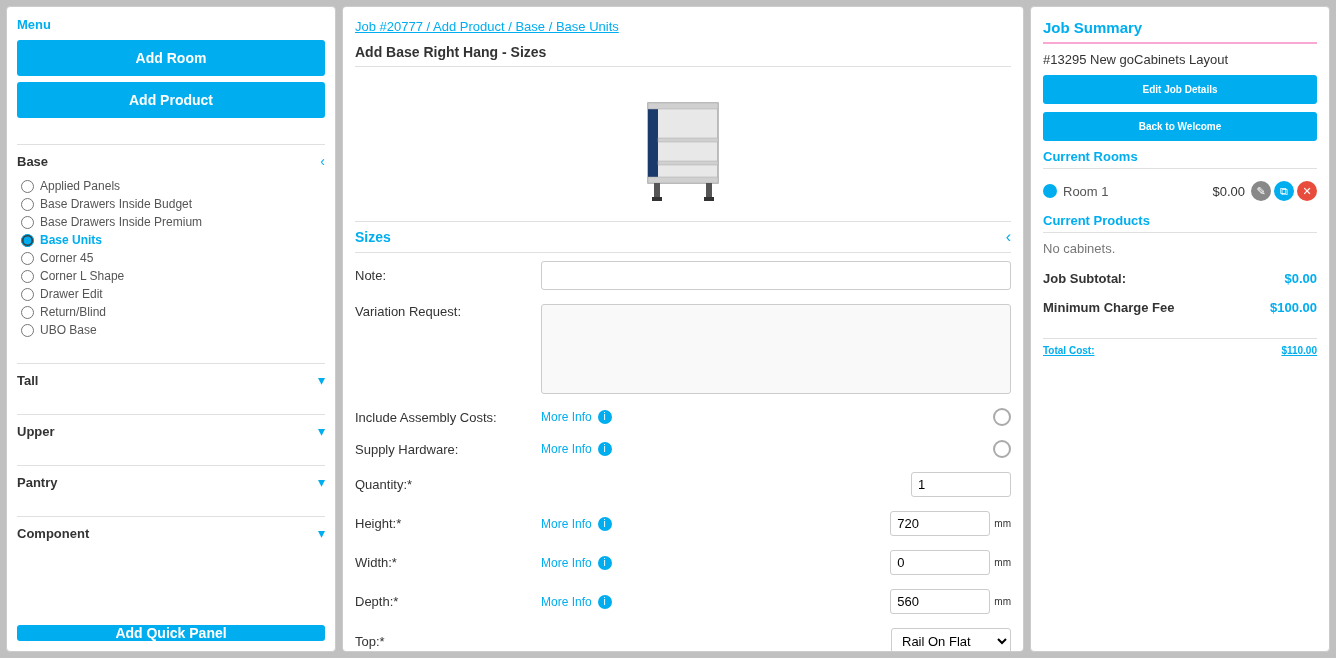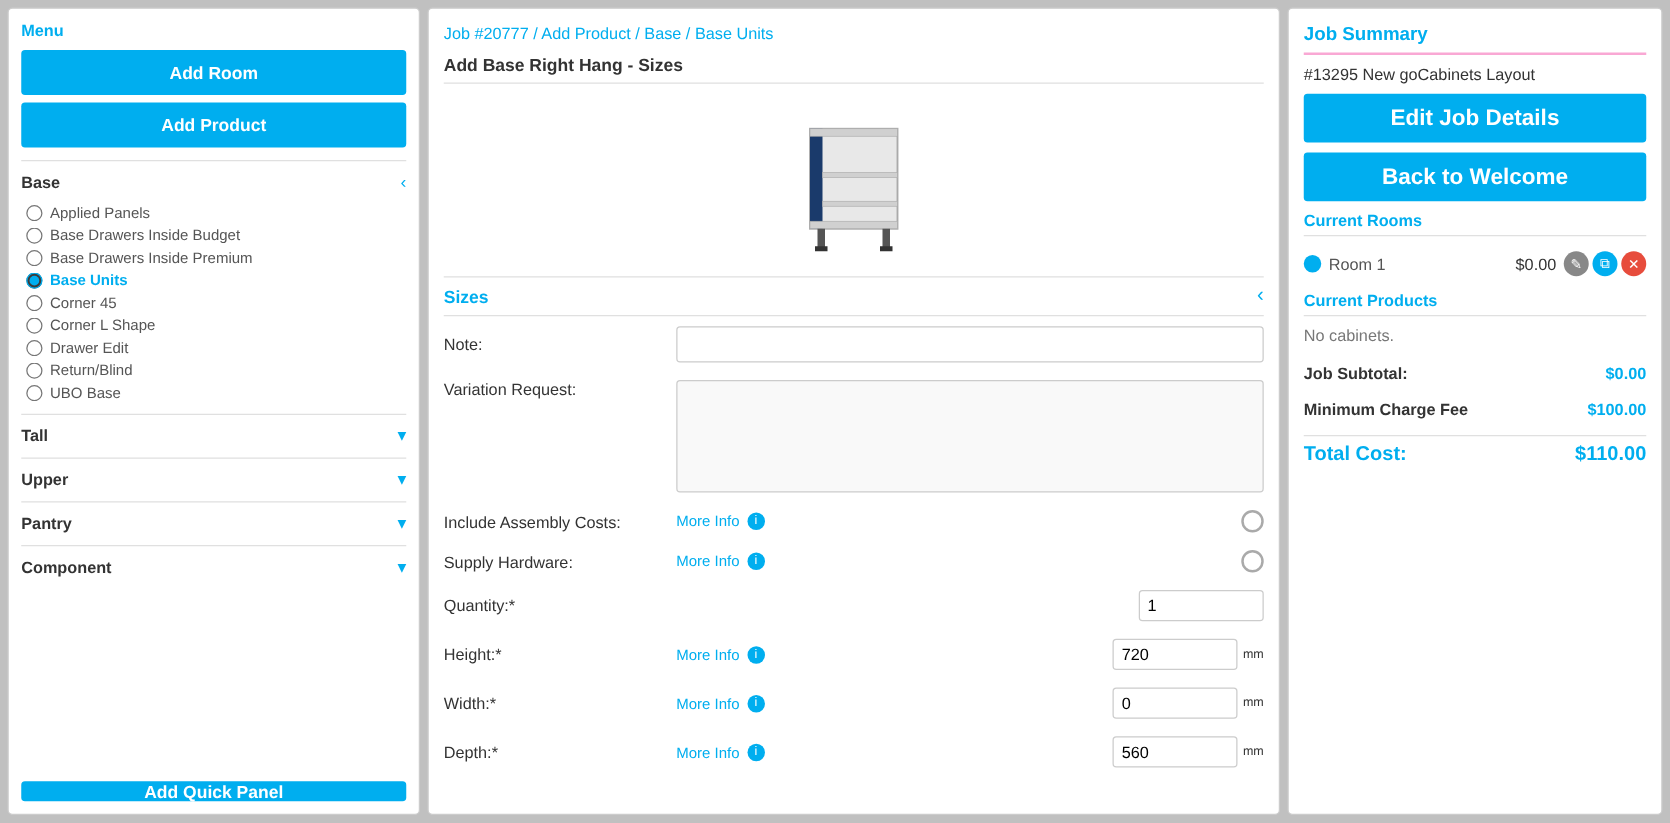--- a/index.html
+++ b/index.html
@@ -44,21 +44,21 @@
       text-align: center;
       font-weight: bold;
     }
 
     .section-header {
       display: flex;
       justify-content: space-between;
       align-items: center;
       border-top: 1px solid #e0e0e0;
       padding-top: 8px;
-      margin-top: 4px;
+      margin-top: 20px;
       cursor: pointer;
     }
     .section-header .sec-title {
       color: #333;
       font-weight: bold;
       font-size: 13px;
     }
     .section-header .chevron {
       color: #00aeef;
       font-size: 14px;
@@ -113,20 +113,21 @@
       display: flex;
       flex-direction: column;
       gap: 8px;
       overflow-y: auto;
     }
 
     .breadcrumb {
       color: #00aeef;
       font-size: 13px;
       margin-bottom: 2px;
+      text-decoration: underline;
     }
     .page-subtitle {
       font-size: 14px;
       color: #333;
       font-weight: bold;
       border-bottom: 1px solid #e0e0e0;
       padding-bottom: 6px;
     }
 
     .tab-bar {
@@ -268,21 +269,21 @@
       font-size: 13px;
       color: #333;
     }
     .btn-job-action {
       width: 100%;
       padding: 9px;
       background: #00aeef;
       color: #fff;
       border: none;
       border-radius: 3px;
-      font-size: 18px;
+      font-size: 10px;
       cursor: pointer;
       font-weight: bold;
     }
     .current-rooms-title {
       color: #00aeef;
       font-weight: bold;
       font-size: 13px;
       border-bottom: 1px solid #e0e0e0;
       padding-bottom: 4px;
     }
@@ -347,24 +348,25 @@
       display: flex;
       justify-content: space-between;
       font-size: 13px;
       color: #333;
       padding: 3px 0;
       font-weight: bold;
     }
     .summary-line.total {
       font-weight: bold;
       color: #00aeef;
-      font-size: 16px;
+      font-size: 10px;
       border-top: 1px solid #e0e0e0;
       padding-top: 6px;
-      margin-top: 2px;
+      margin-top: 12px;
+      text-decoration: underline;
     }
     .summary-value {
       color: #00aeef;
     }
 
     
     .cabinet-svg {
       width: 110px;
       height: 110px;
     }
@@ -555,20 +557,29 @@
       <span>More Info</span>
       <span class="info-icon">i</span>
     </span>
     <div style="flex:1;"></div>
     <div class="input-with-unit">
       <input type="number" class="input-num" value="560" style="">
       <span class="unit-label">mm</span>
     </div>
   </div>
 
+  <div class="form-row">
+    <span class="form-label">Top:*</span>
+    <div style="flex:1;"></div>
+    <select class="select-field">
+      <option>Rail On Flat</option>
+      <option>Solid Top</option>
+      <option>No Top</option>
+    </select>
+  </div>
 
 </div>
 
 <div class="right-panel">
   <div class="job-summary-title">Job Summary</div>
 
   <div class="job-number-label">#13295 New goCabinets Layout</div>
 
   <button class="btn-job-action">Edit Job Details</button>
   <button class="btn-job-action">Back to Welcome</button>

